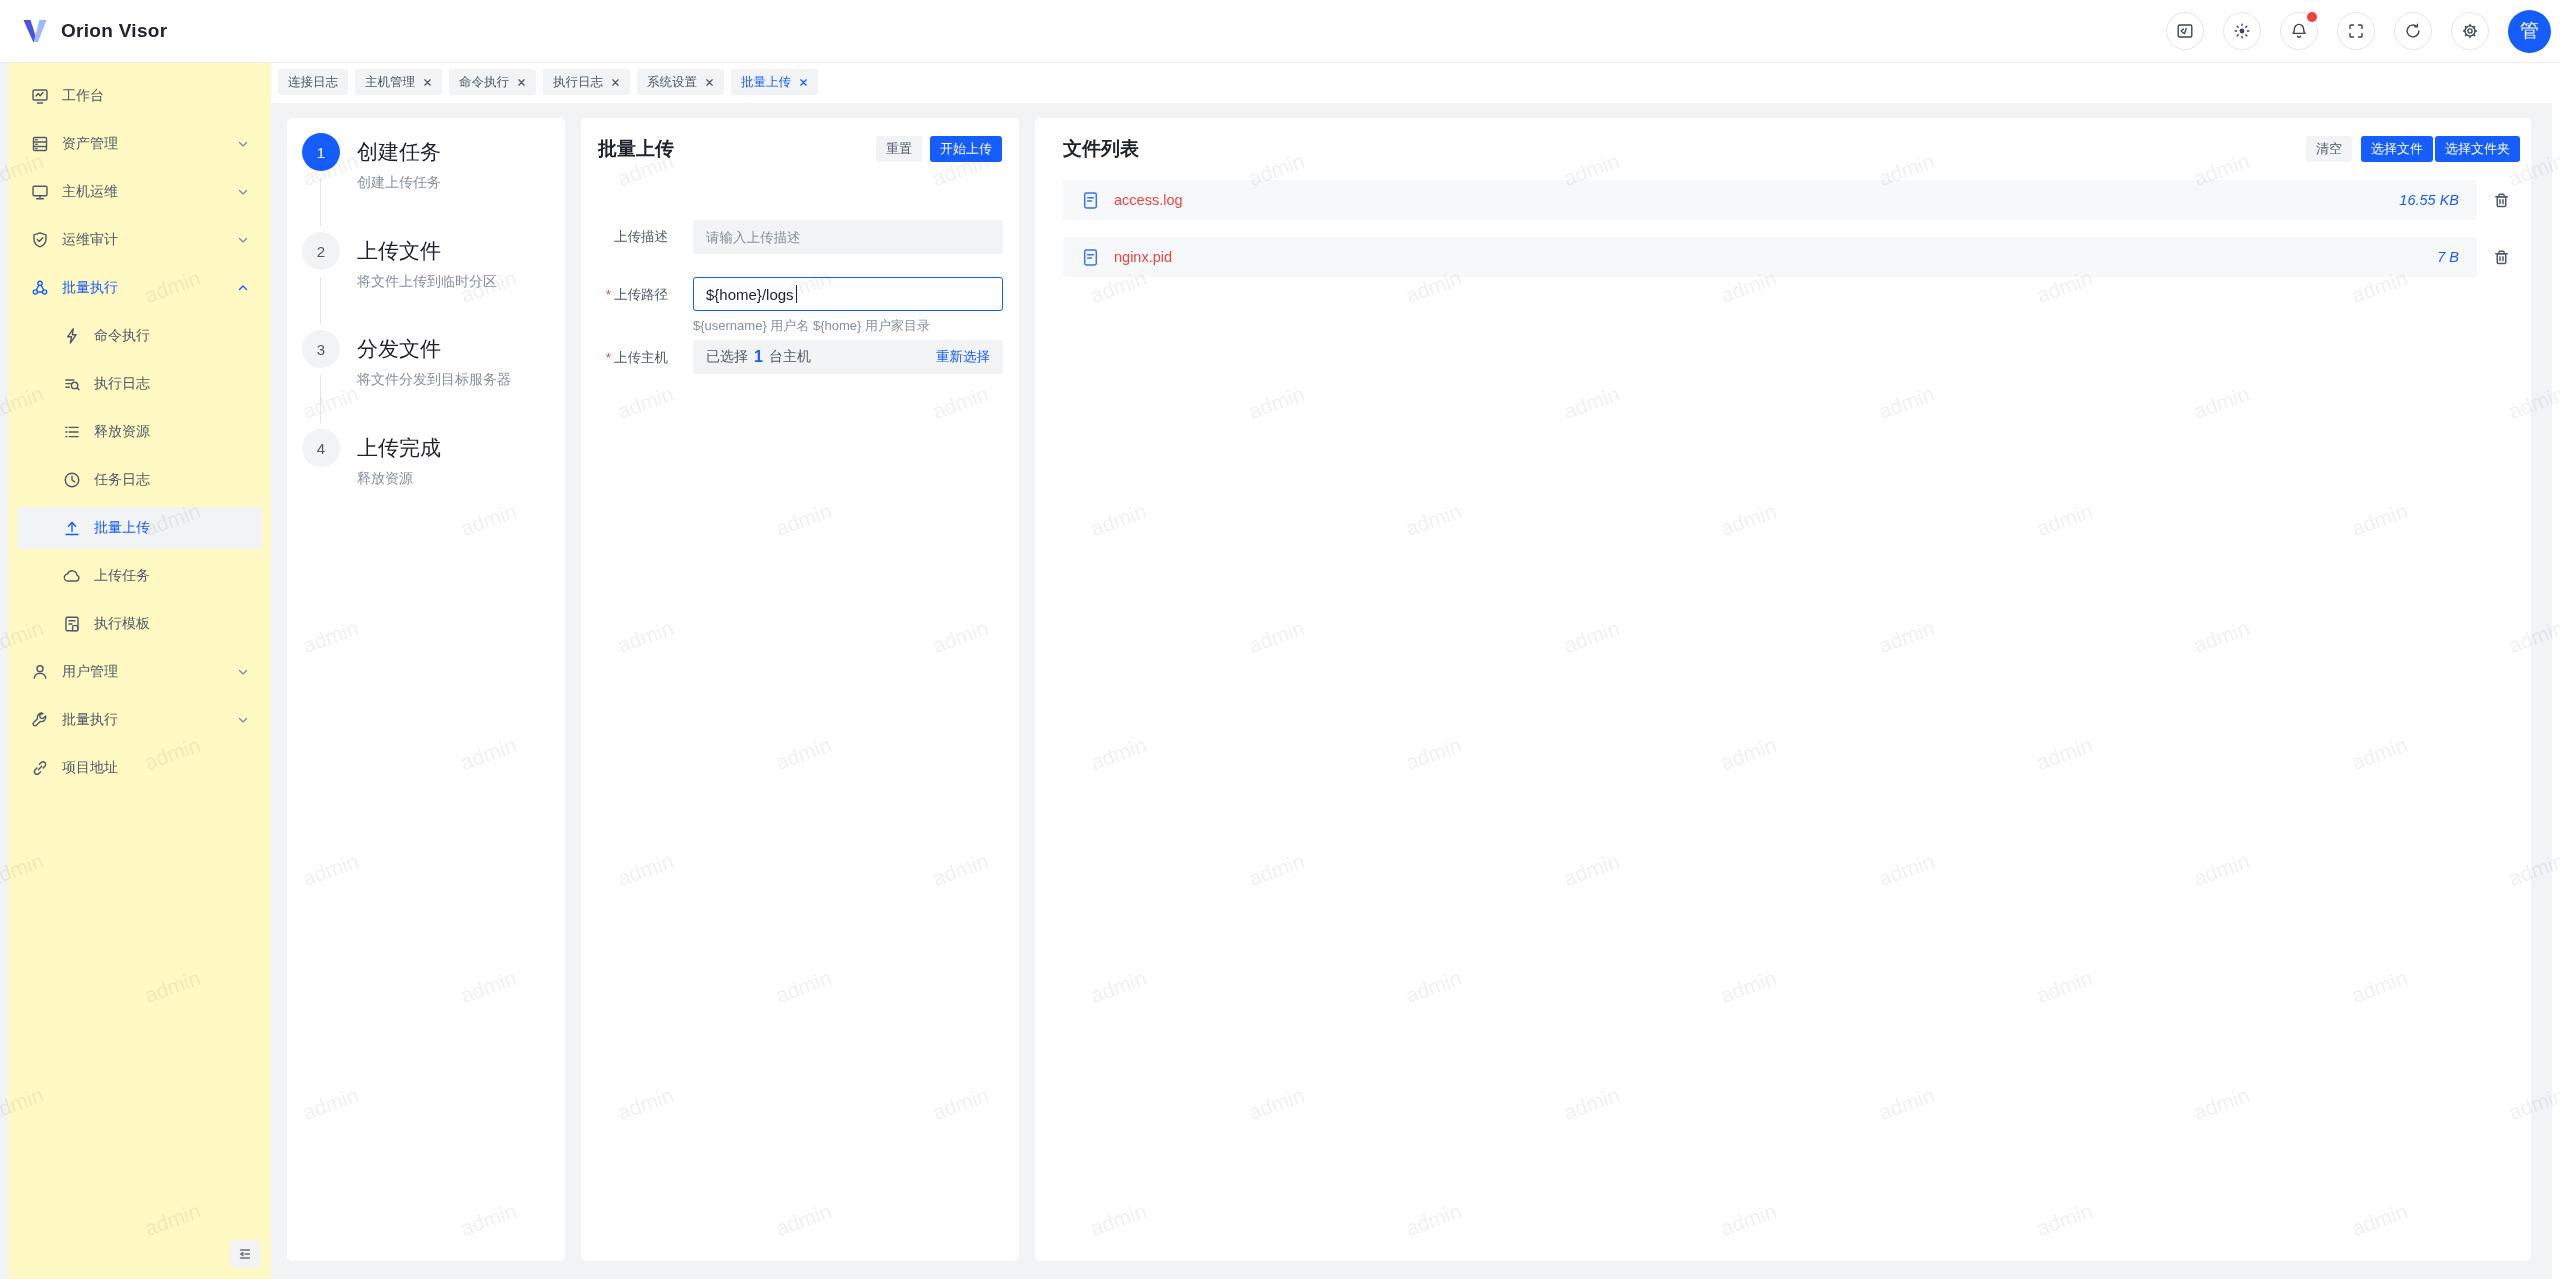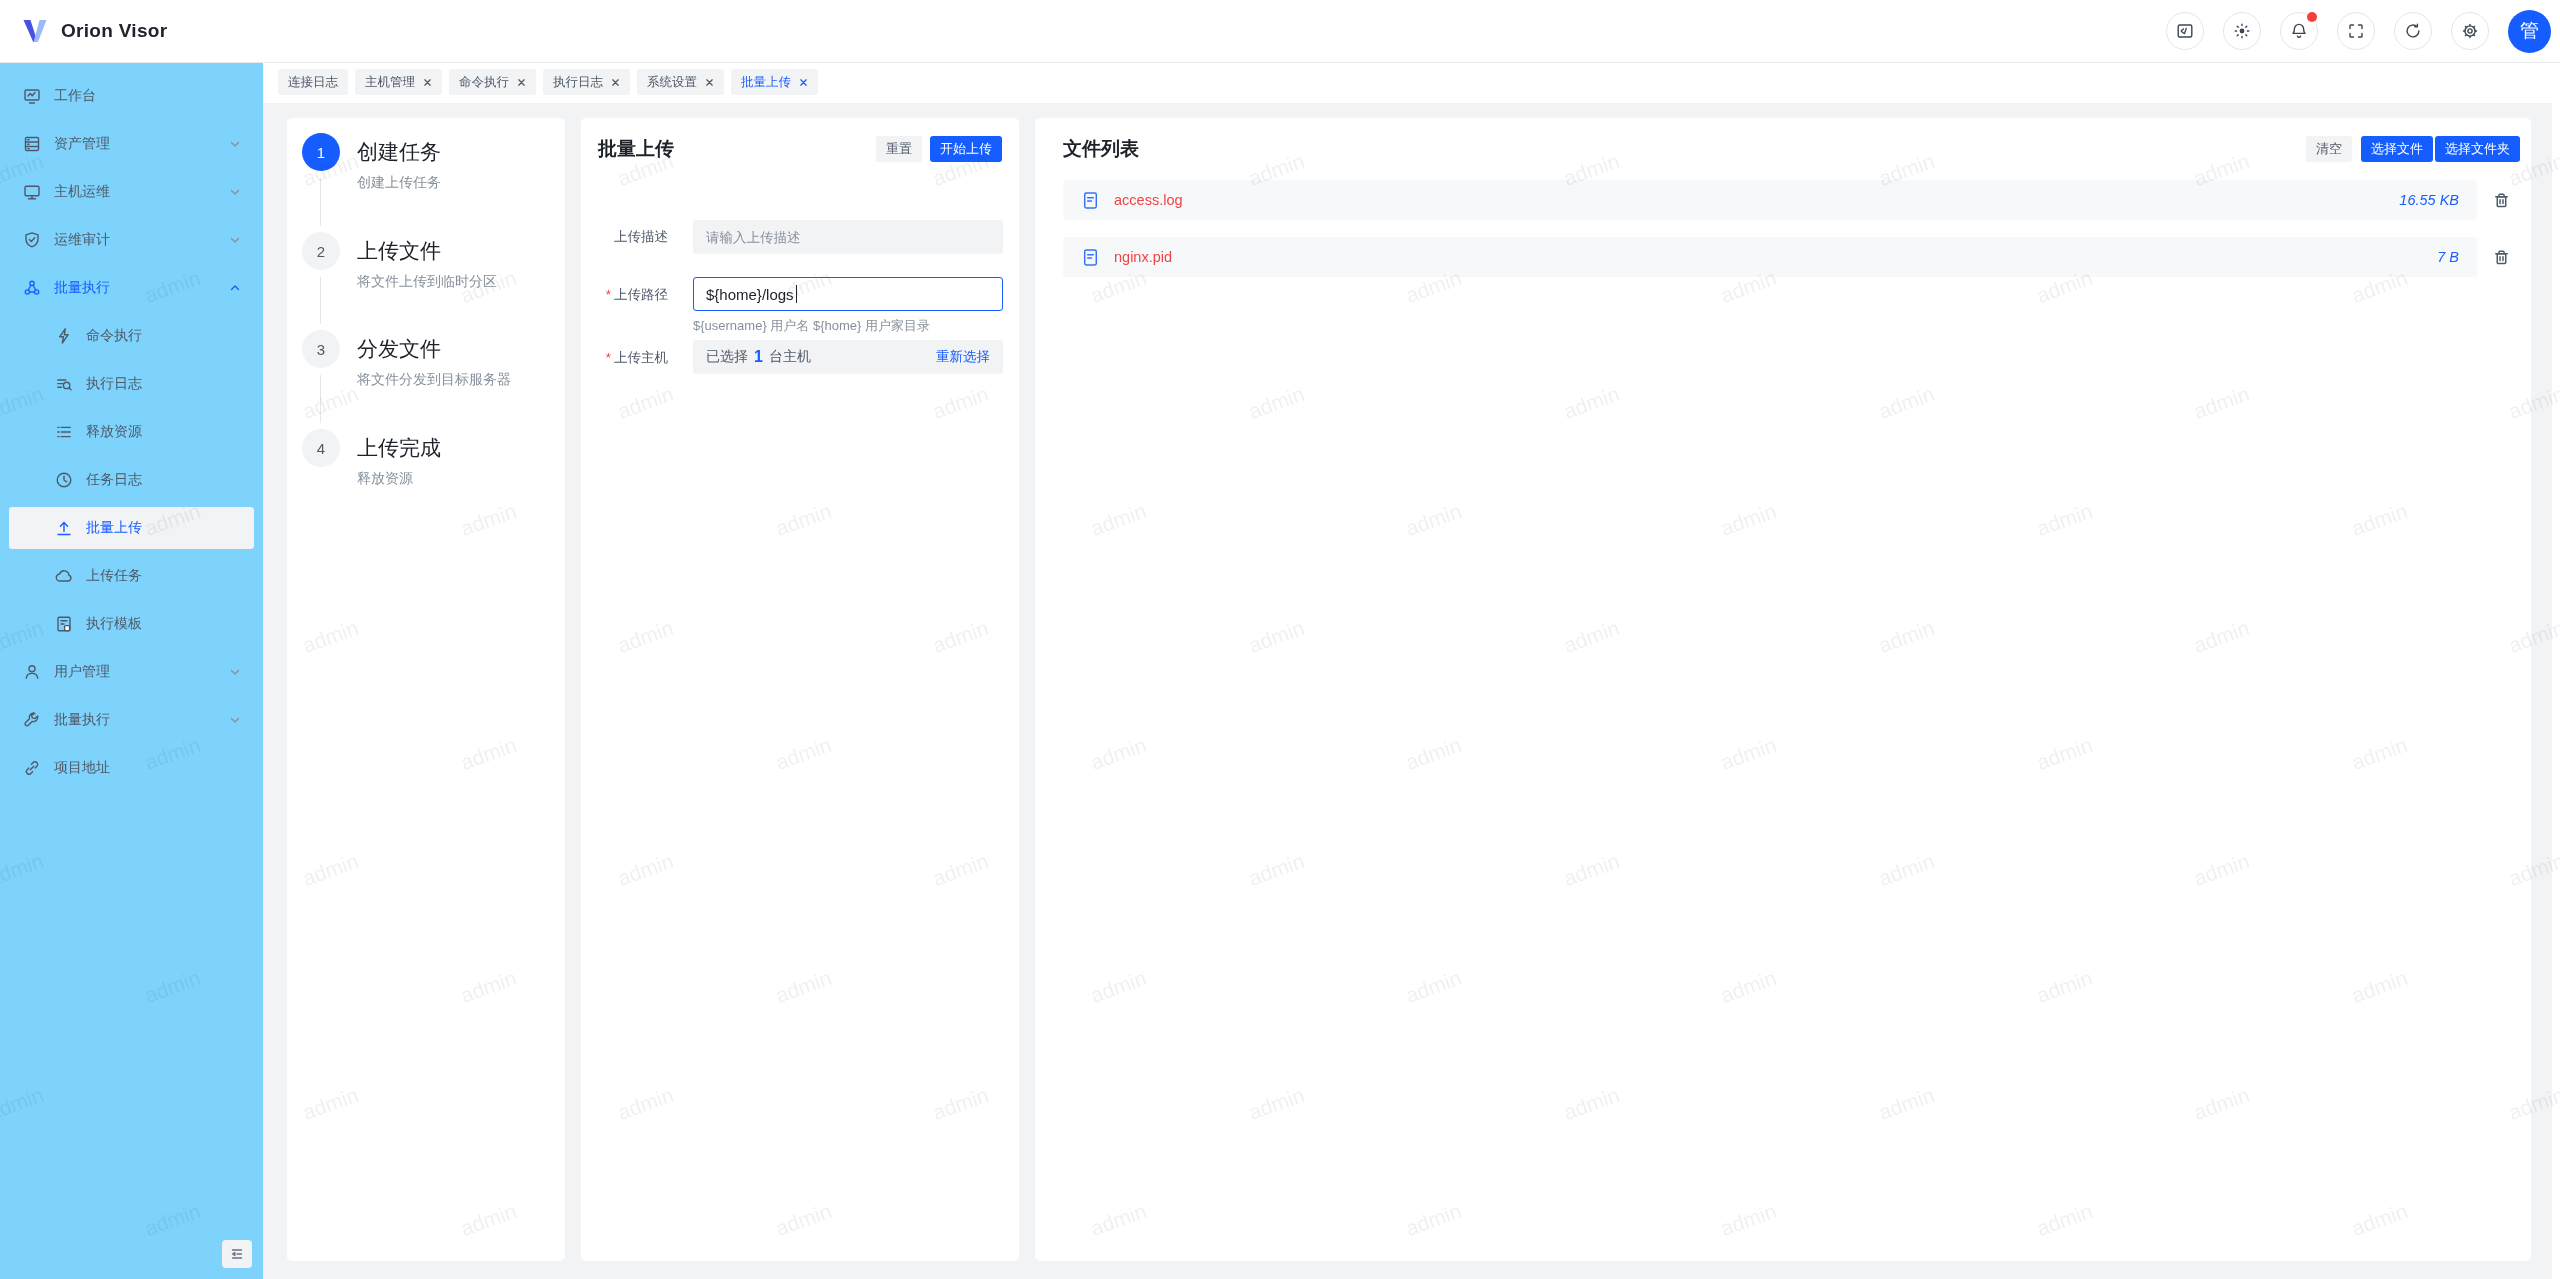--- a/index.html
+++ b/index.html
@@ -13,21 +13,21 @@
   .logo { display:flex; align-items:center; gap:12px; padding-left:21px; }
   .logo-text { font-size:19px; font-weight:700; color:#20242e; letter-spacing:.3px; }
   .topbar-actions { margin-left:auto; display:flex; align-items:center; gap:19px; padding-right:9px; }
   .icon-btn { width:38px; height:38px; border:1px solid #e5e6eb; border-radius:50%; background:#fff;
     display:flex; align-items:center; justify-content:center; color:#3d4654; position:relative; cursor:pointer; }
   .badge-dot { position:absolute; top:-1px; right:0px; width:10px; height:10px; border-radius:50%; background:#f53f3f; }
   .avatar { width:43px; height:43px; border-radius:50%; background:#165dff; color:#fff; font-size:19px;
     display:flex; align-items:center; justify-content:center; cursor:pointer; }
 
   
-  .sidebar { position:absolute; left:0; top:63px; width:263px; height:1216px; background:#7dd3fc; z-index:20; padding-top:12px;text-align:right; }
+  .sidebar { position:absolute; left:8px; top:63px; width:263px; height:1216px; background:#fef9c3; z-index:20; padding-top:12px;text-align:right; }
   .menu-item { height:42px; margin:0 9px 6px 9px; border-radius:3px; display:flex; align-items:center;
     padding-left:14px; font-size:14px; color:#4e5969; position:relative; cursor:pointer; }
   .menu-item .mi { width:18px; height:18px; flex:0 0 18px; display:flex; align-items:center; justify-content:center; color:#4e5969; }
   .menu-item .ml { margin-left:13px; white-space:nowrap; }
   .menu-item.sub { padding-left:46px; }
   .menu-item .chev { position:absolute; right:13px; color:#86909c; display:flex; }
   .menu-item.active-parent, .menu-item.active-parent .mi, .menu-item.active-parent .chev { color:#165dff; }
   .menu-item.selected { background:#f2f3f5; color:#165dff; }
   .menu-item.selected .mi { color:#165dff; }
   .chev.up svg { transform:rotate(180deg); }

